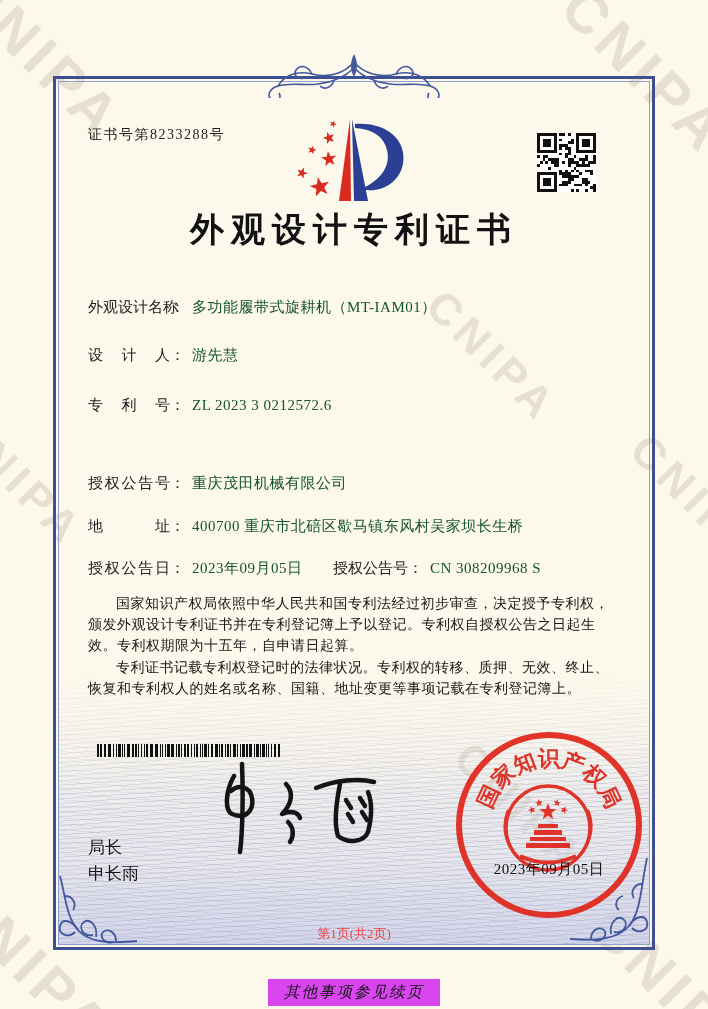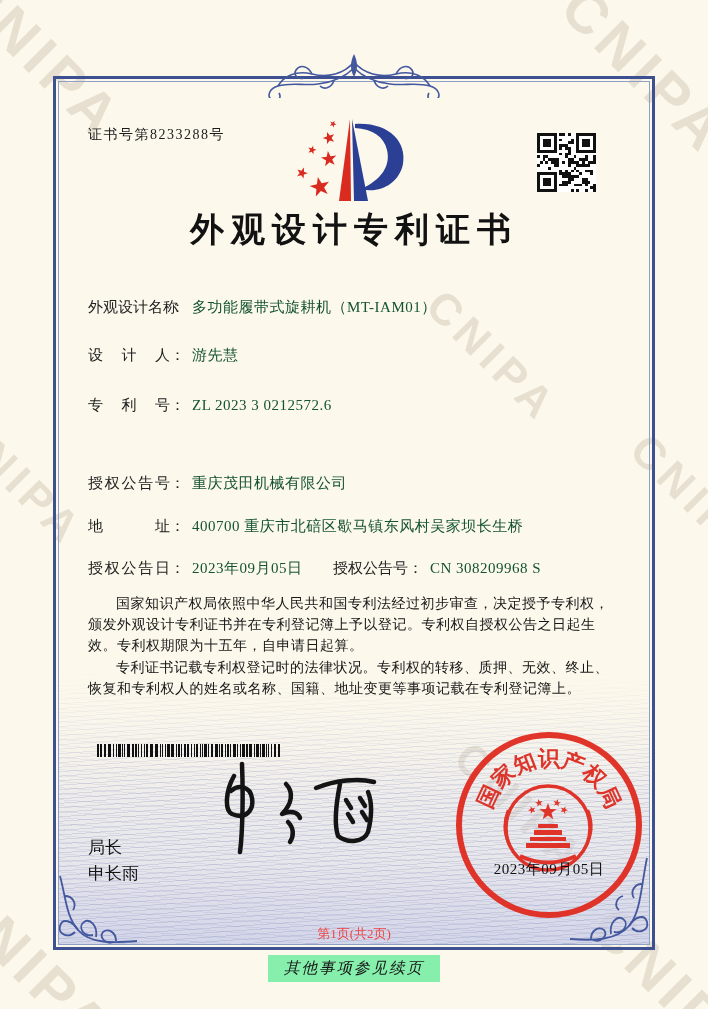--- a/index.html
+++ b/index.html
@@ -59,22 +59,22 @@
   .signoff{position:absolute;left:88px;top:804px;z-index:2;
     font-family:"Liberation Sans","DejaVu Sans",sans-serif;font-size:17px;line-height:26px;color:#141414;margin-top:31px;}
   .sig{position:absolute;left:198px;top:758px;z-index:2;}
   
   .seal{position:absolute;left:452px;top:728px;z-index:3;opacity:0.95;}
   .sealch{font-size:22px;font-weight:bold;fill:#dd2b21;}
   .seal-date{position:absolute;left:452px;top:860px;width:194px;text-align:center;
     font-size:15px;z-index:4;color:#101010;letter-spacing:0.5px;}
   
   .pageno{position:absolute;left:0;top:925px;width:708px;text-align:center;font-size:13px;z-index:2;color:#ef4444;}
-  .cont-note{position:absolute;left:354px;top:955px;transform:translateX(-50%);
-    background:#86efac;padding:3px 16px;font-size:15.5px;font-style:italic;letter-spacing:2px;
+  .cont-note{position:absolute;left:354px;top:979px;transform:translateX(-50%);
+    background:#d946ef;padding:3px 16px;font-size:15.5px;font-style:italic;letter-spacing:2px;
     z-index:2;color:#161616;white-space:nowrap;}
 </style>
 </head>
 <body>
 
 <svg width="0" height="0" style="position:absolute" aria-hidden="true">
   <defs>
     <path id="star" d="M0,-9 L2.12,-2.91 L8.56,-2.78 L3.42,1.11 L5.29,7.28 L0,3.6 L-5.29,7.28 L-3.42,1.11 L-8.56,-2.78 L-2.12,-2.91 Z"></path>
   </defs>
 </svg>

